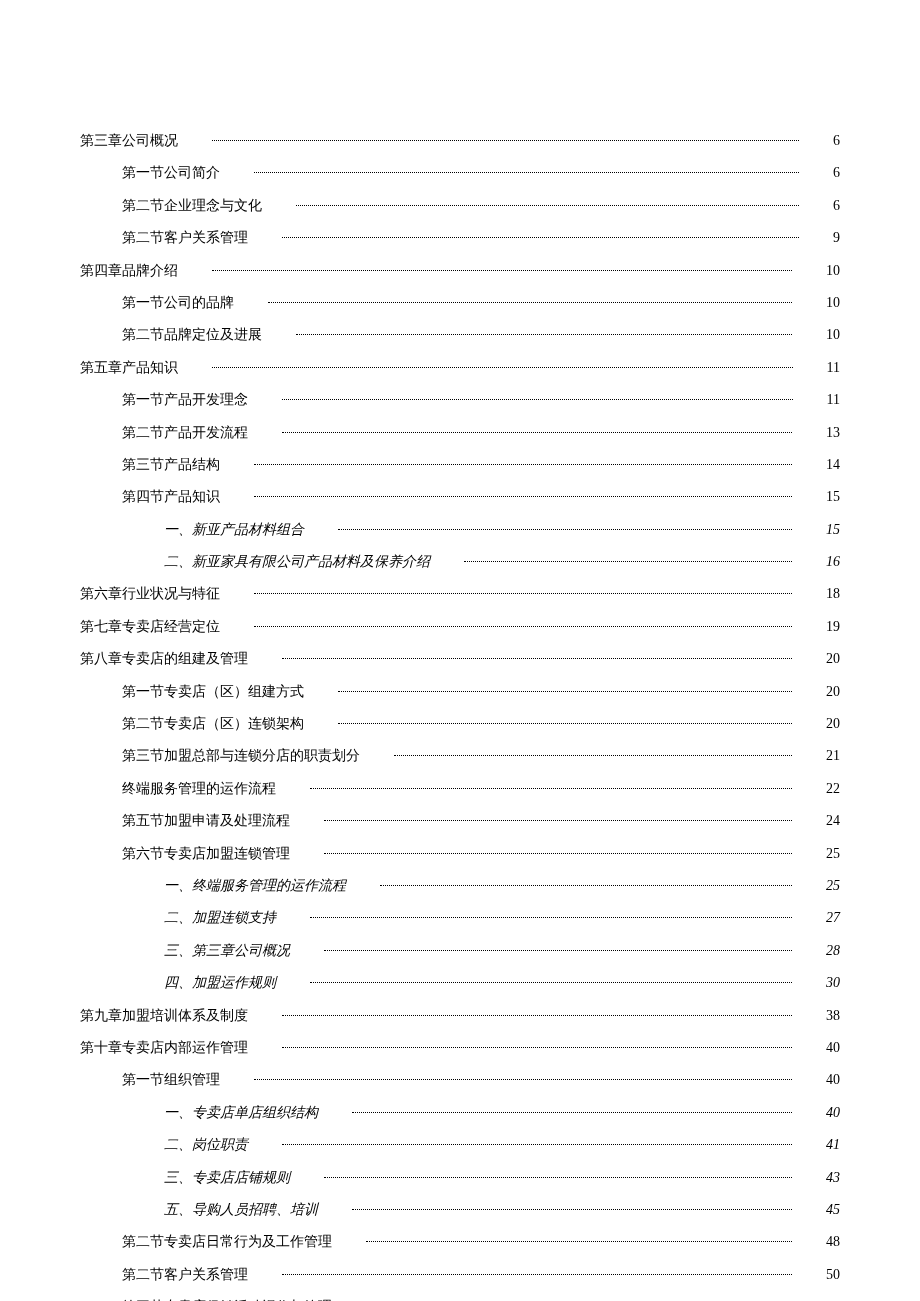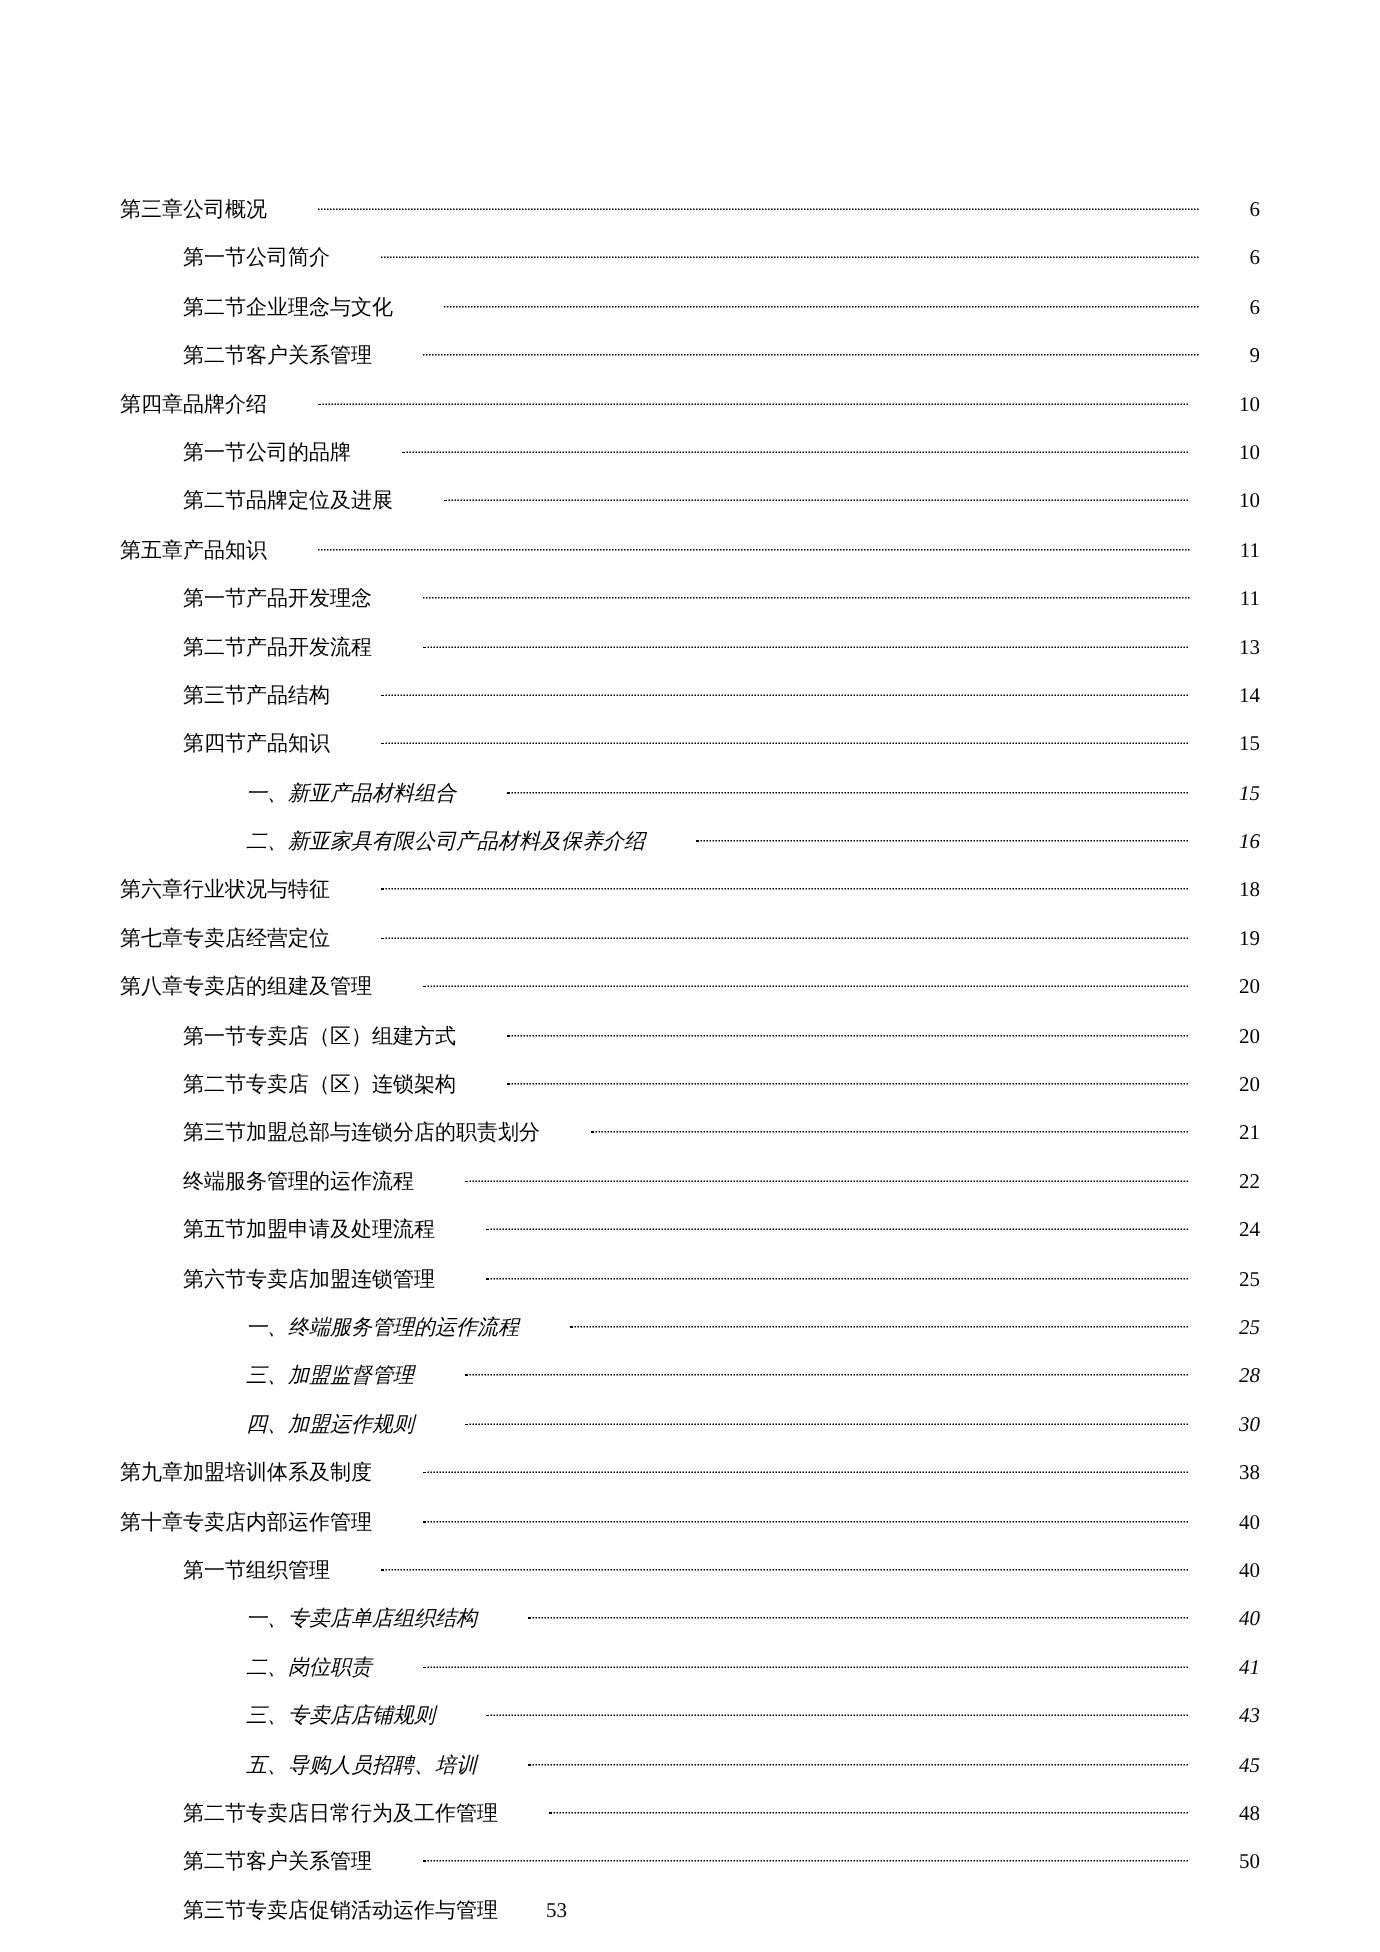--- a/index.html
+++ b/index.html
@@ -161,21 +161,26 @@
       <span class="toc-title">第六节专卖店加盟连锁管理</span>
       <span class="toc-dots"></span>
       <span class="toc-page">25</span>
     </div>
     <div class="toc-entry indent-2">
       <span class="toc-title">一、终端服务管理的运作流程</span>
       <span class="toc-dots"></span>
       <span class="toc-page">25</span>
     </div>
     <div class="toc-entry indent-2">
-      <span class="toc-title">三、加盟监督管理</span>
+      <span class="toc-title">二、加盟连锁支持</span>
+      <span class="toc-dots"></span>
+      <span class="toc-page">27</span>
+    </div>
+    <div class="toc-entry indent-2">
+      <span class="toc-title">三、第三章公司概况</span>
       <span class="toc-dots"></span>
       <span class="toc-page">28</span>
     </div>
     <div class="toc-entry indent-2">
       <span class="toc-title">四、加盟运作规则</span>
       <span class="toc-dots"></span>
       <span class="toc-page">30</span>
     </div>
     <div class="toc-entry indent-0">
       <span class="toc-title">第九章加盟培训体系及制度</span>

